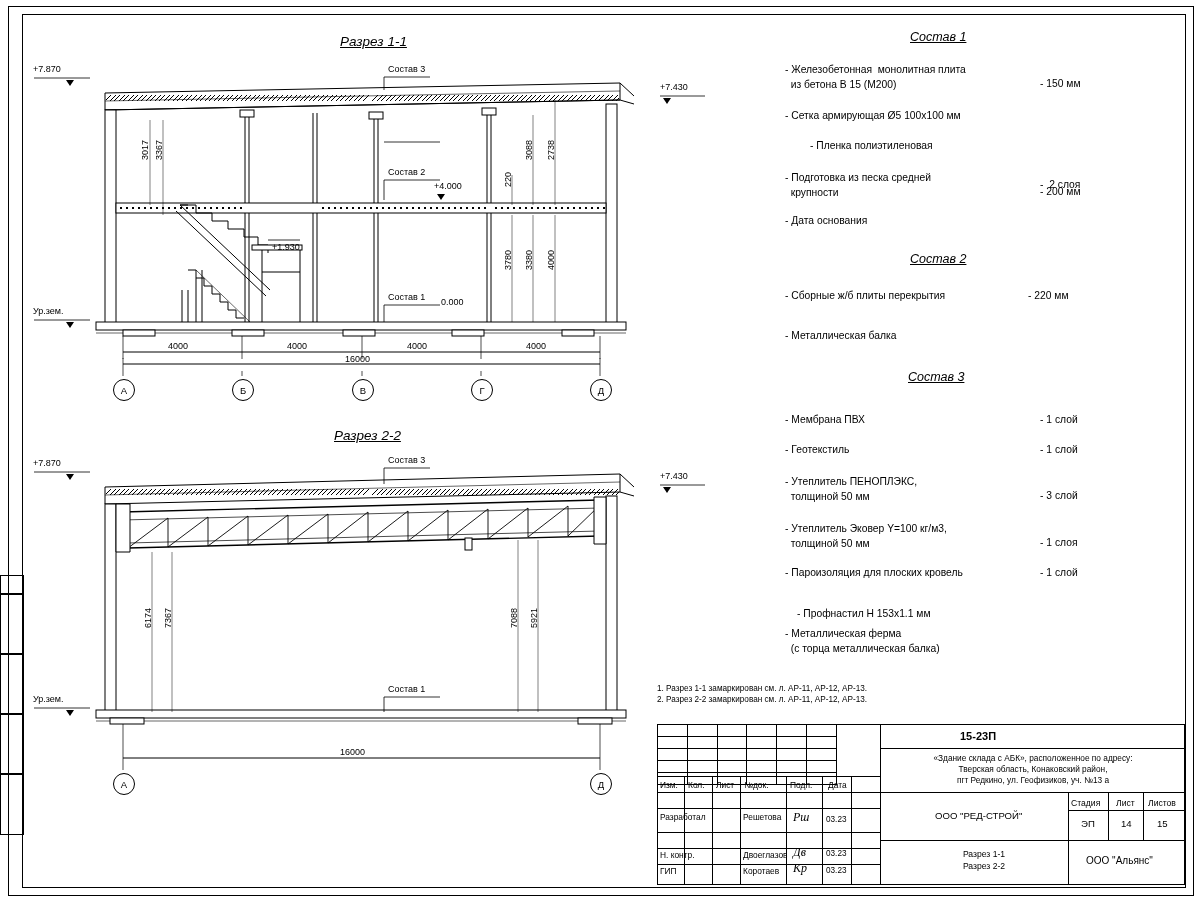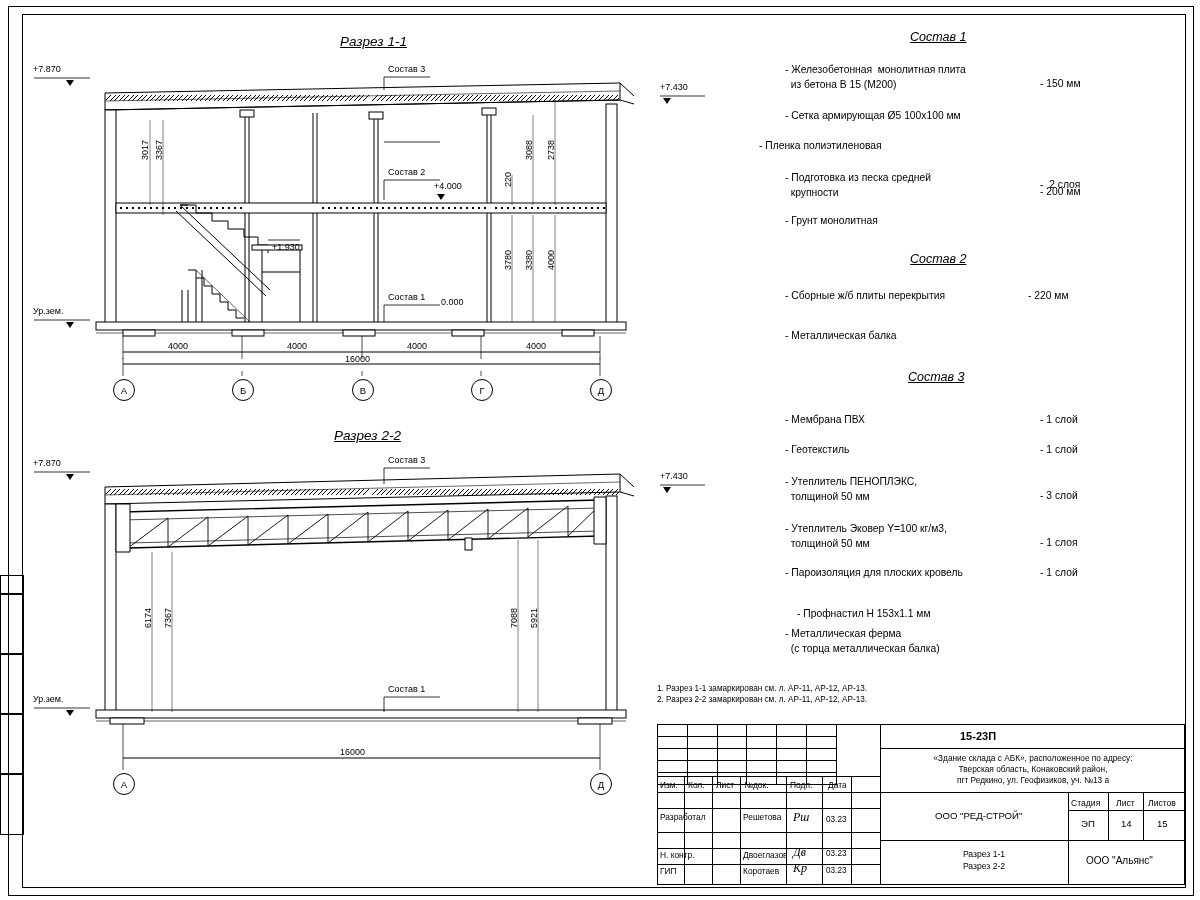--- a/index.html
+++ b/index.html
@@ -309,26 +309,26 @@
   <div class="t lbl9" style="left:340px;top:747px;">16000</div>
 
   <div class="circ" style="left:113px;top:773px;">А</div>
   <div class="circ" style="left:590px;top:773px;">Д</div>
 
   <div class="t spec-h" style="left:910px;top:30px;">Состав 1</div>
   <div class="t spec" style="left:785px;top:62px;line-height:15px;">- Железобетонная  монолитная плита
   из бетона В 15 (М200)</div>
   <div class="t spec" style="left:1040px;top:78px;">- 150 мм</div>
   <div class="t spec" style="left:785px;top:110px;">- Сетка армирующая Ø5 100х100 мм</div>
-  <div class="t spec" style="left:759px;top:140px;">- Пленка полиэтиленовая</div>
+  <div class="t spec" style="left:810px;top:140px;">- Пленка полиэтиленовая</div>
   <div class="t spec" style="left:1040px;top:140px;margin-top:39px;">-  2 слоя</div>
   <div class="t spec" style="left:785px;top:170px;line-height:15px;">- Подготовка из песка средней
   крупности</div>
   <div class="t spec" style="left:1040px;top:186px;">- 200 мм</div>
-  <div class="t spec" style="left:785px;top:215px;">- Грунт монолитная</div>
+  <div class="t spec" style="left:785px;top:215px;">- Дата основания</div>
 
   <div class="t spec-h" style="left:910px;top:252px;">Состав 2</div>
   <div class="t spec" style="left:785px;top:290px;">- Сборные ж/б плиты перекрытия</div>
   <div class="t spec" style="left:1028px;top:290px;">- 220 мм</div>
   <div class="t spec" style="left:785px;top:320px;margin-top:10px;">- Металлическая балка</div>
 
   <div class="t spec-h" style="left:908px;top:370px;">Состав 3</div>
   <div class="t spec" style="left:785px;top:414px;">- Мембрана ПВХ</div>
   <div class="t spec" style="left:1040px;top:414px;">- 1 слой</div>
   <div class="t spec" style="left:785px;top:444px;">- Геотекстиль</div>

